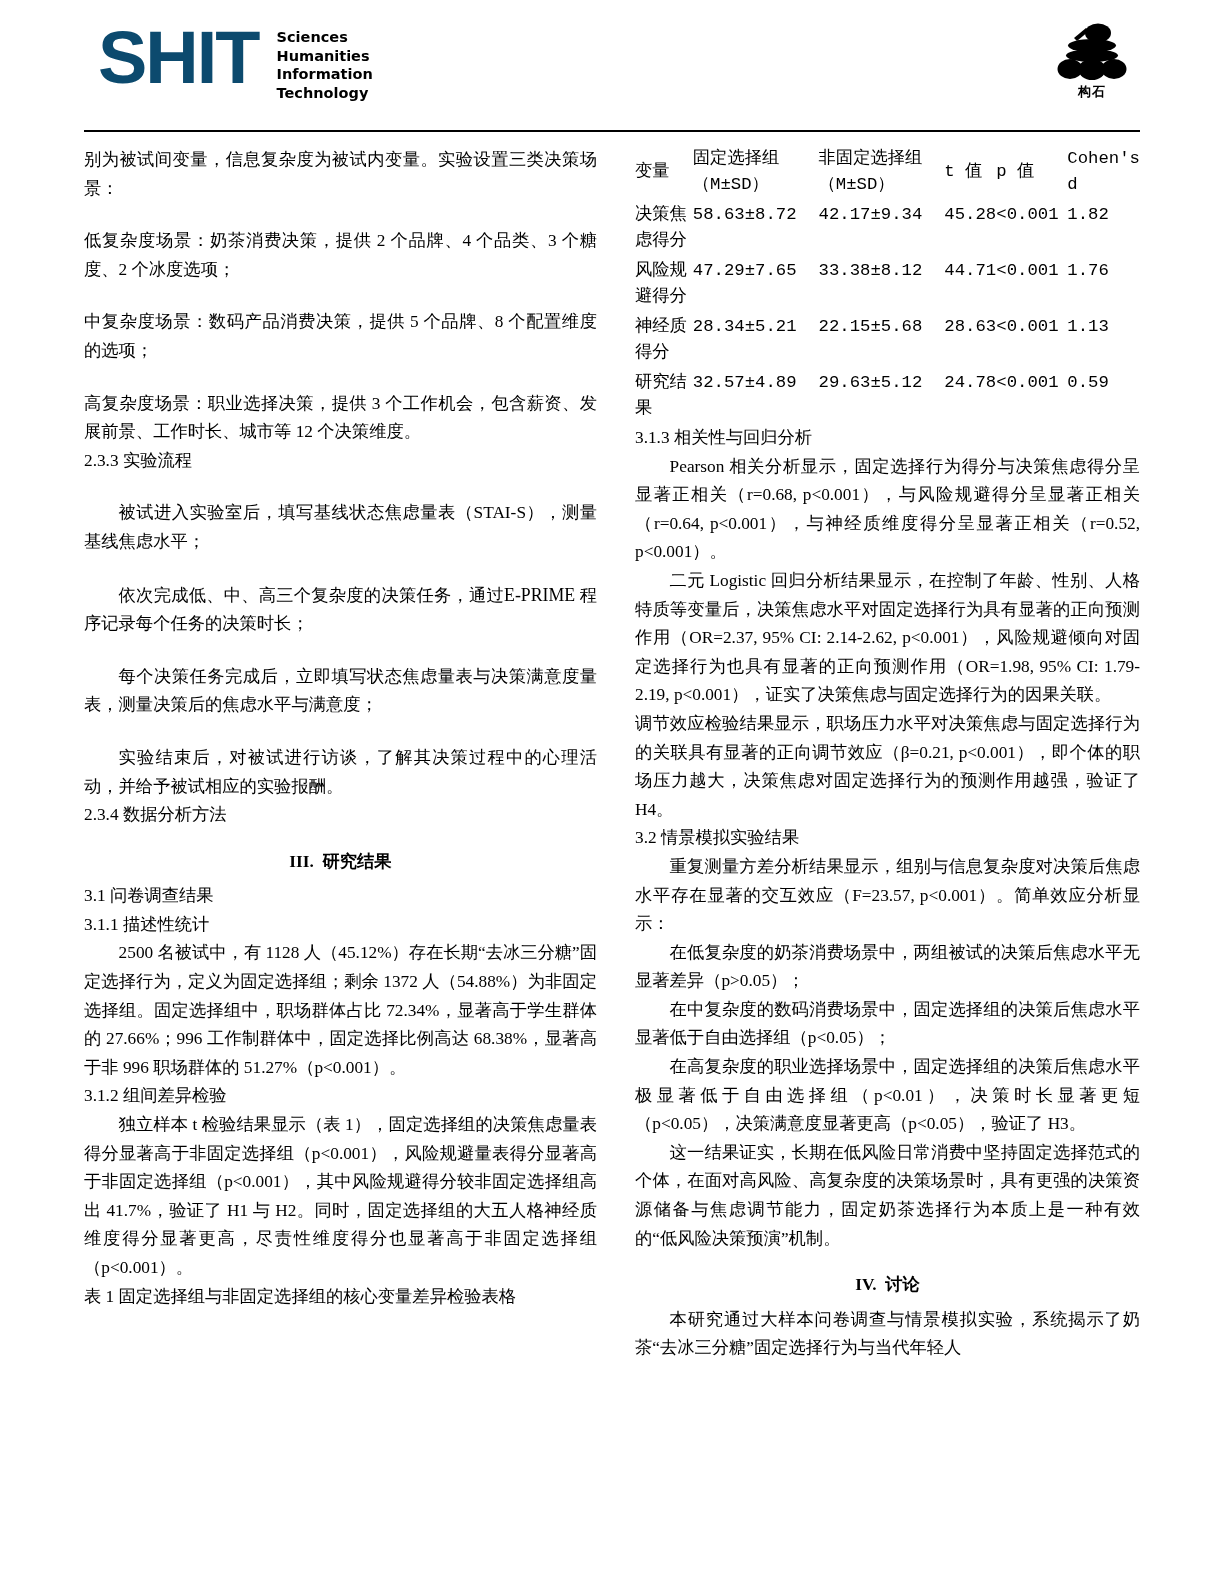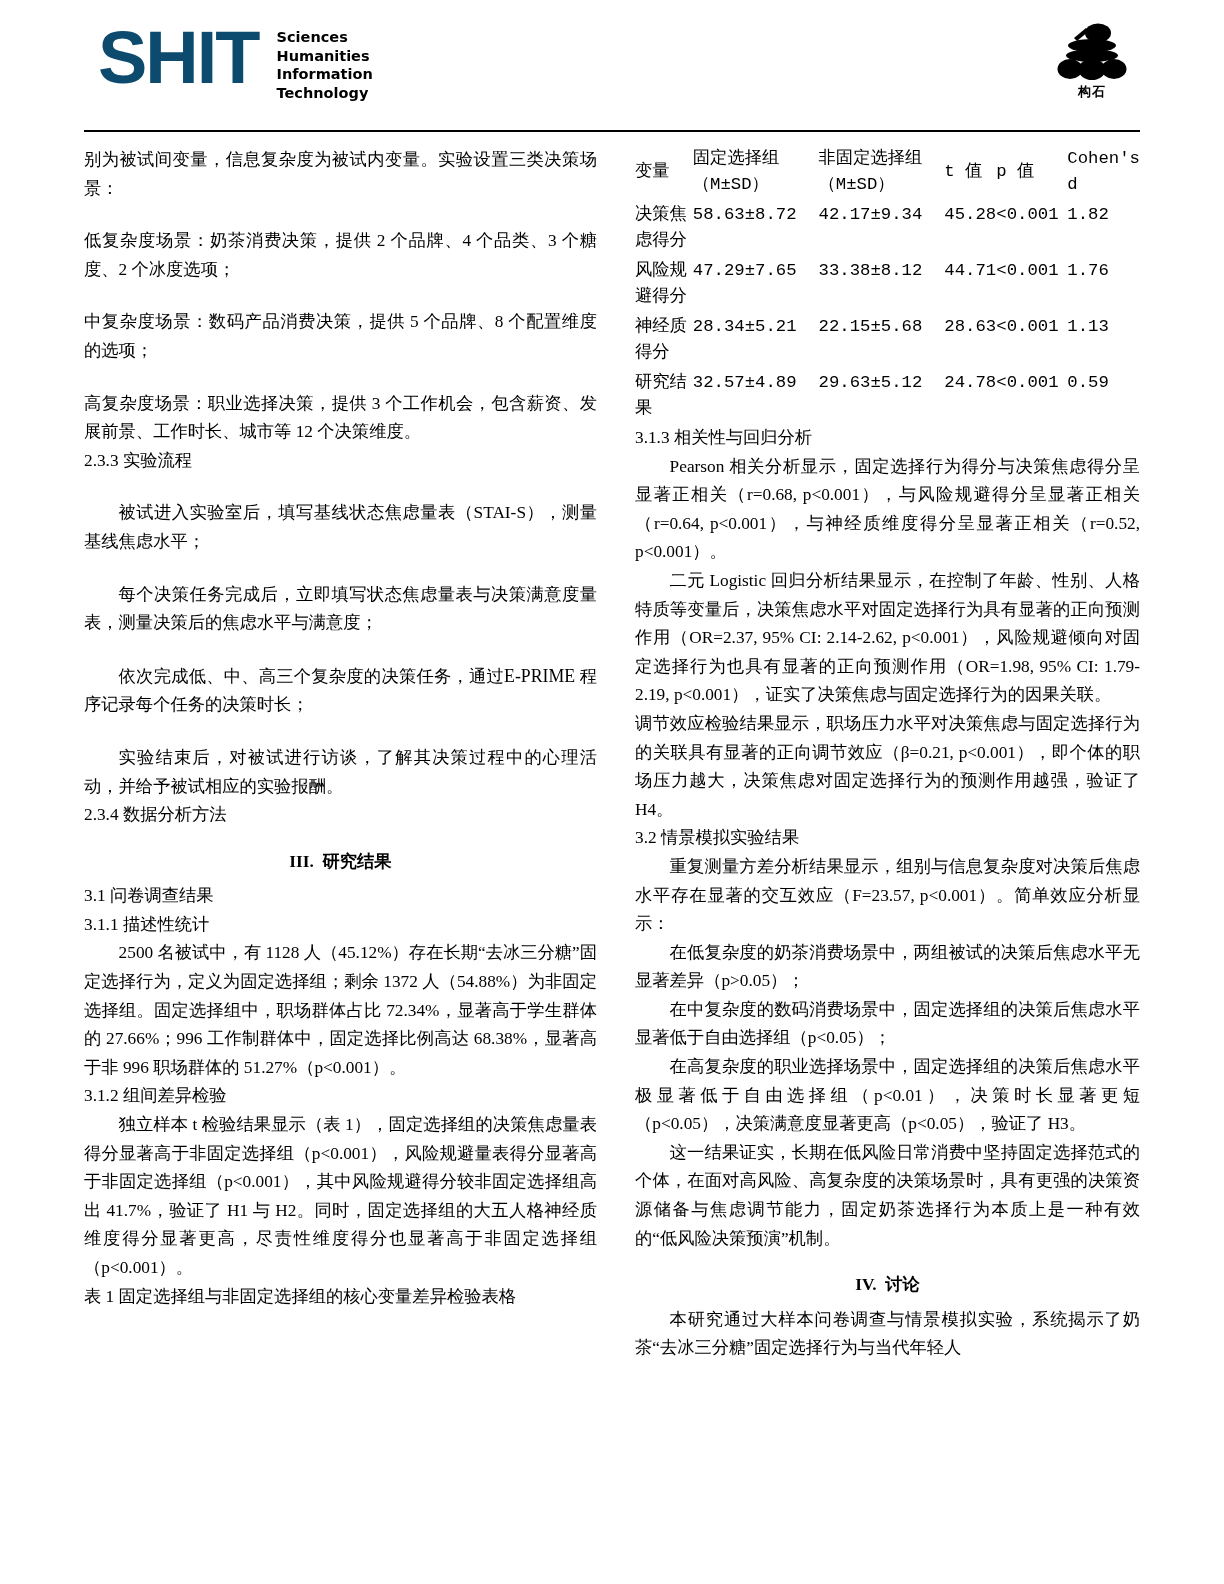--- a/index.html
+++ b/index.html
@@ -166,23 +166,23 @@
       <p class="p-gap">低复杂度场景：奶茶消费决策，提供 2 个品牌、4 个品类、3 个糖度、2 个冰度选项；</p>
 
       <p class="p-gap">中复杂度场景：数码产品消费决策，提供 5 个品牌、8 个配置维度的选项；</p>
 
       <p class="p-gap">高复杂度场景：职业选择决策，提供 3 个工作机会，包含薪资、发展前景、工作时长、城市等 12 个决策维度。</p>
 
       <p class="head p-gap">2.3.3 实验流程</p>
 
       <p class="p-ind p-gap">被试进入实验室后，填写基线状态焦虑量表（STAI-S），测量基线焦虑水平；</p>
 
+      <p class="p-ind p-gap"><span>依次完成低、中、高三个复杂度的决策任务，通过</span><span class="sc">E-PRIME</span><span> 程序记录每个任务的决策时长；</span></p>
+
       <p class="p-ind p-gap">每个决策任务完成后，立即填写状态焦虑量表与决策满意度量表，测量决策后的焦虑水平与满意度；</p>
-
-      <p class="p-ind p-gap"><span>依次完成低、中、高三个复杂度的决策任务，通过</span><span class="sc">E-PRIME</span><span> 程序记录每个任务的决策时长；</span></p>
 
       <p class="p-ind p-gap">实验结束后，对被试进行访谈，了解其决策过程中的心理活动，并给予被试相应的实验报酬。</p>
 
       <p class="head p-gap">2.3.4 数据分析方法</p>
 
 
       <p class="head-sec"><span class="numeral">III.</span>&nbsp;&nbsp;<span>研究结果</span></p>
 
       <p class="head">3.1 问卷调查结果</p>
       <p class="head">3.1.1 描述性统计</p>

